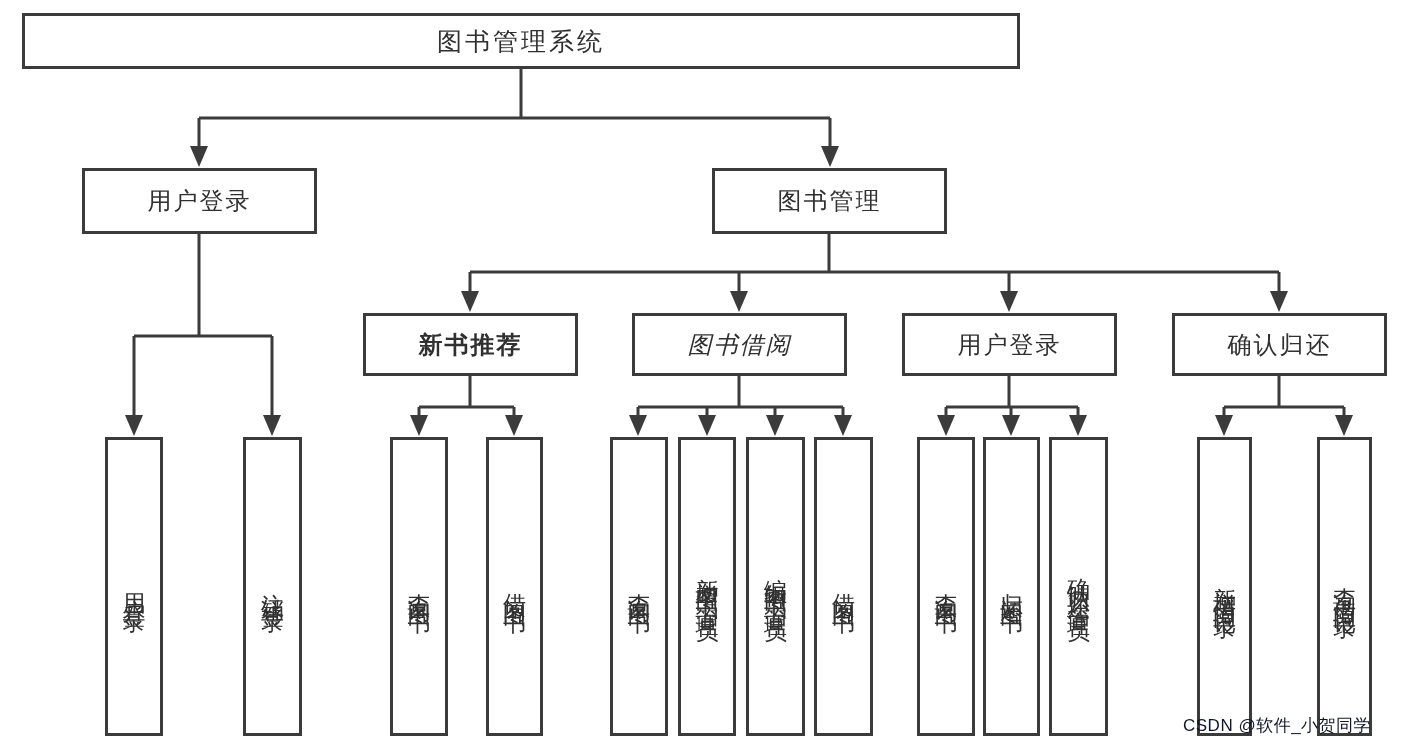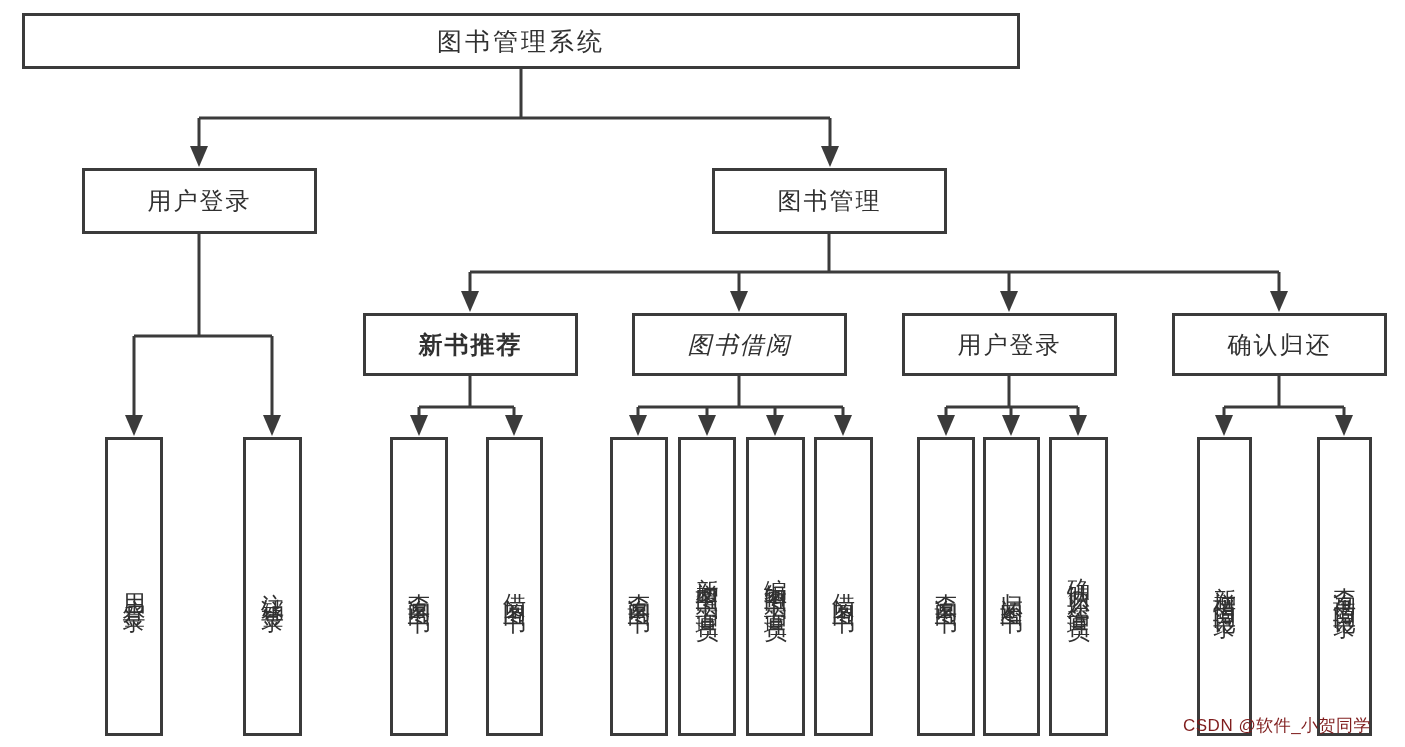--- a/index.html
+++ b/index.html
@@ -37,21 +37,21 @@
     letter-spacing: 6px;
     color: #303030;
     line-height: 1;
   }
   .watermark {
     position: absolute;
     left: 1183px;
     top: 714px;
     font-size: 17px;
     letter-spacing: 0.5px;
-    color: #7f1d1d;
+    color: #0f172a;
     z-index: 5;
     white-space: nowrap;
   }
 </style>
 </head>
 <body>
 
 <div class="canvas">
 
   <svg width="1405" height="747" viewBox="0 0 1405 747">

